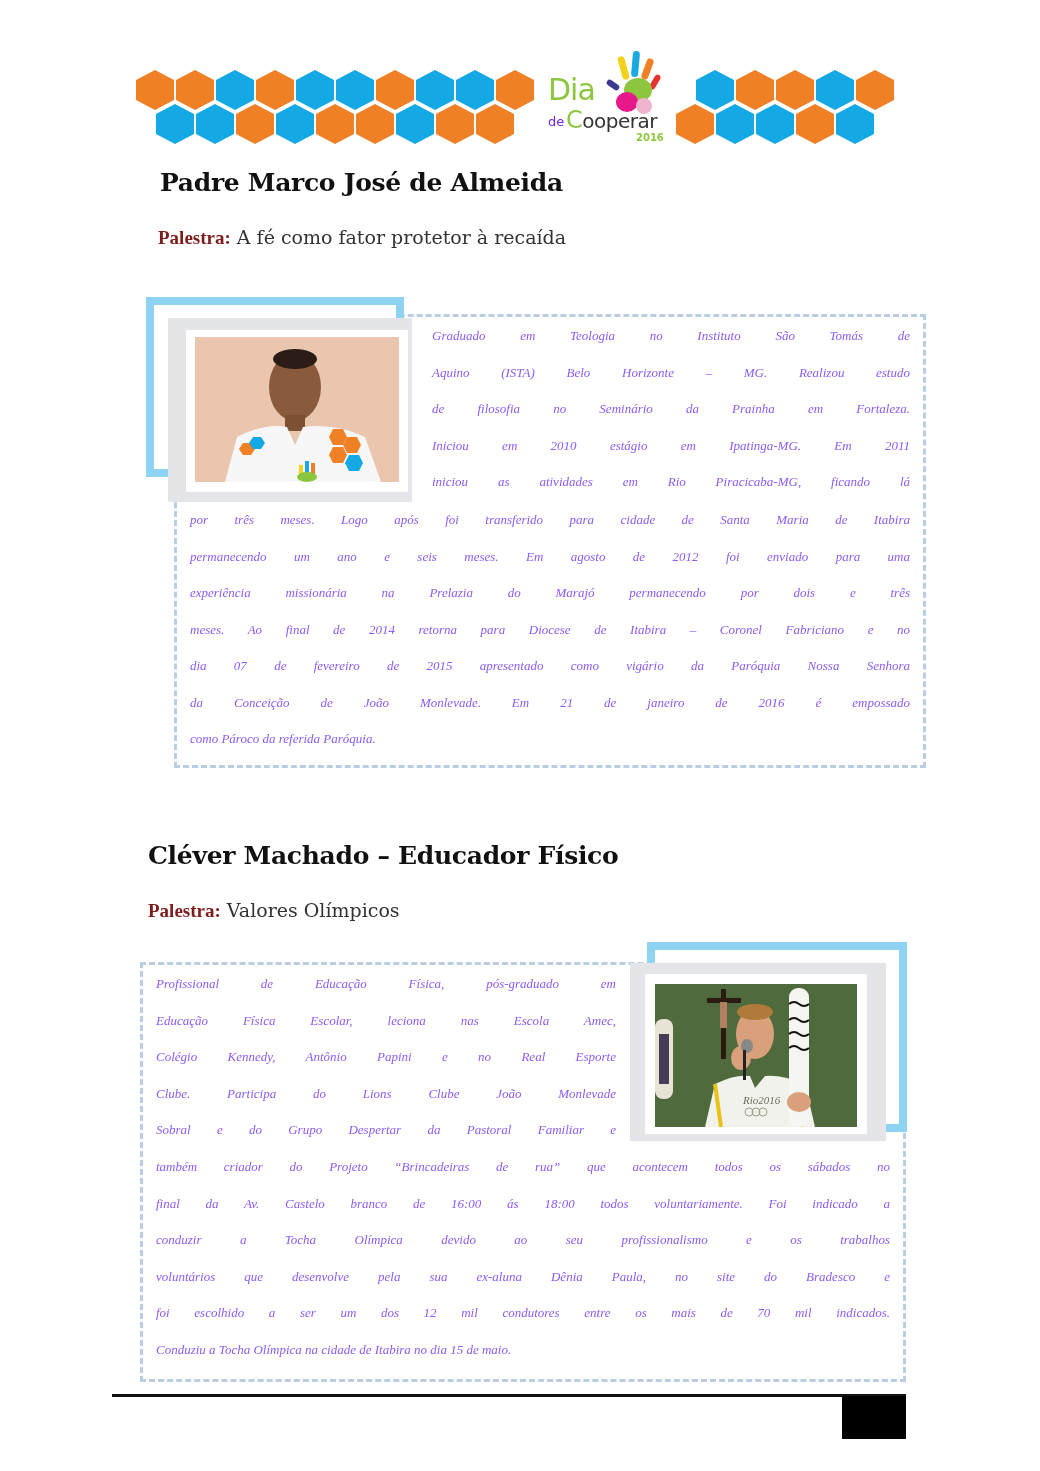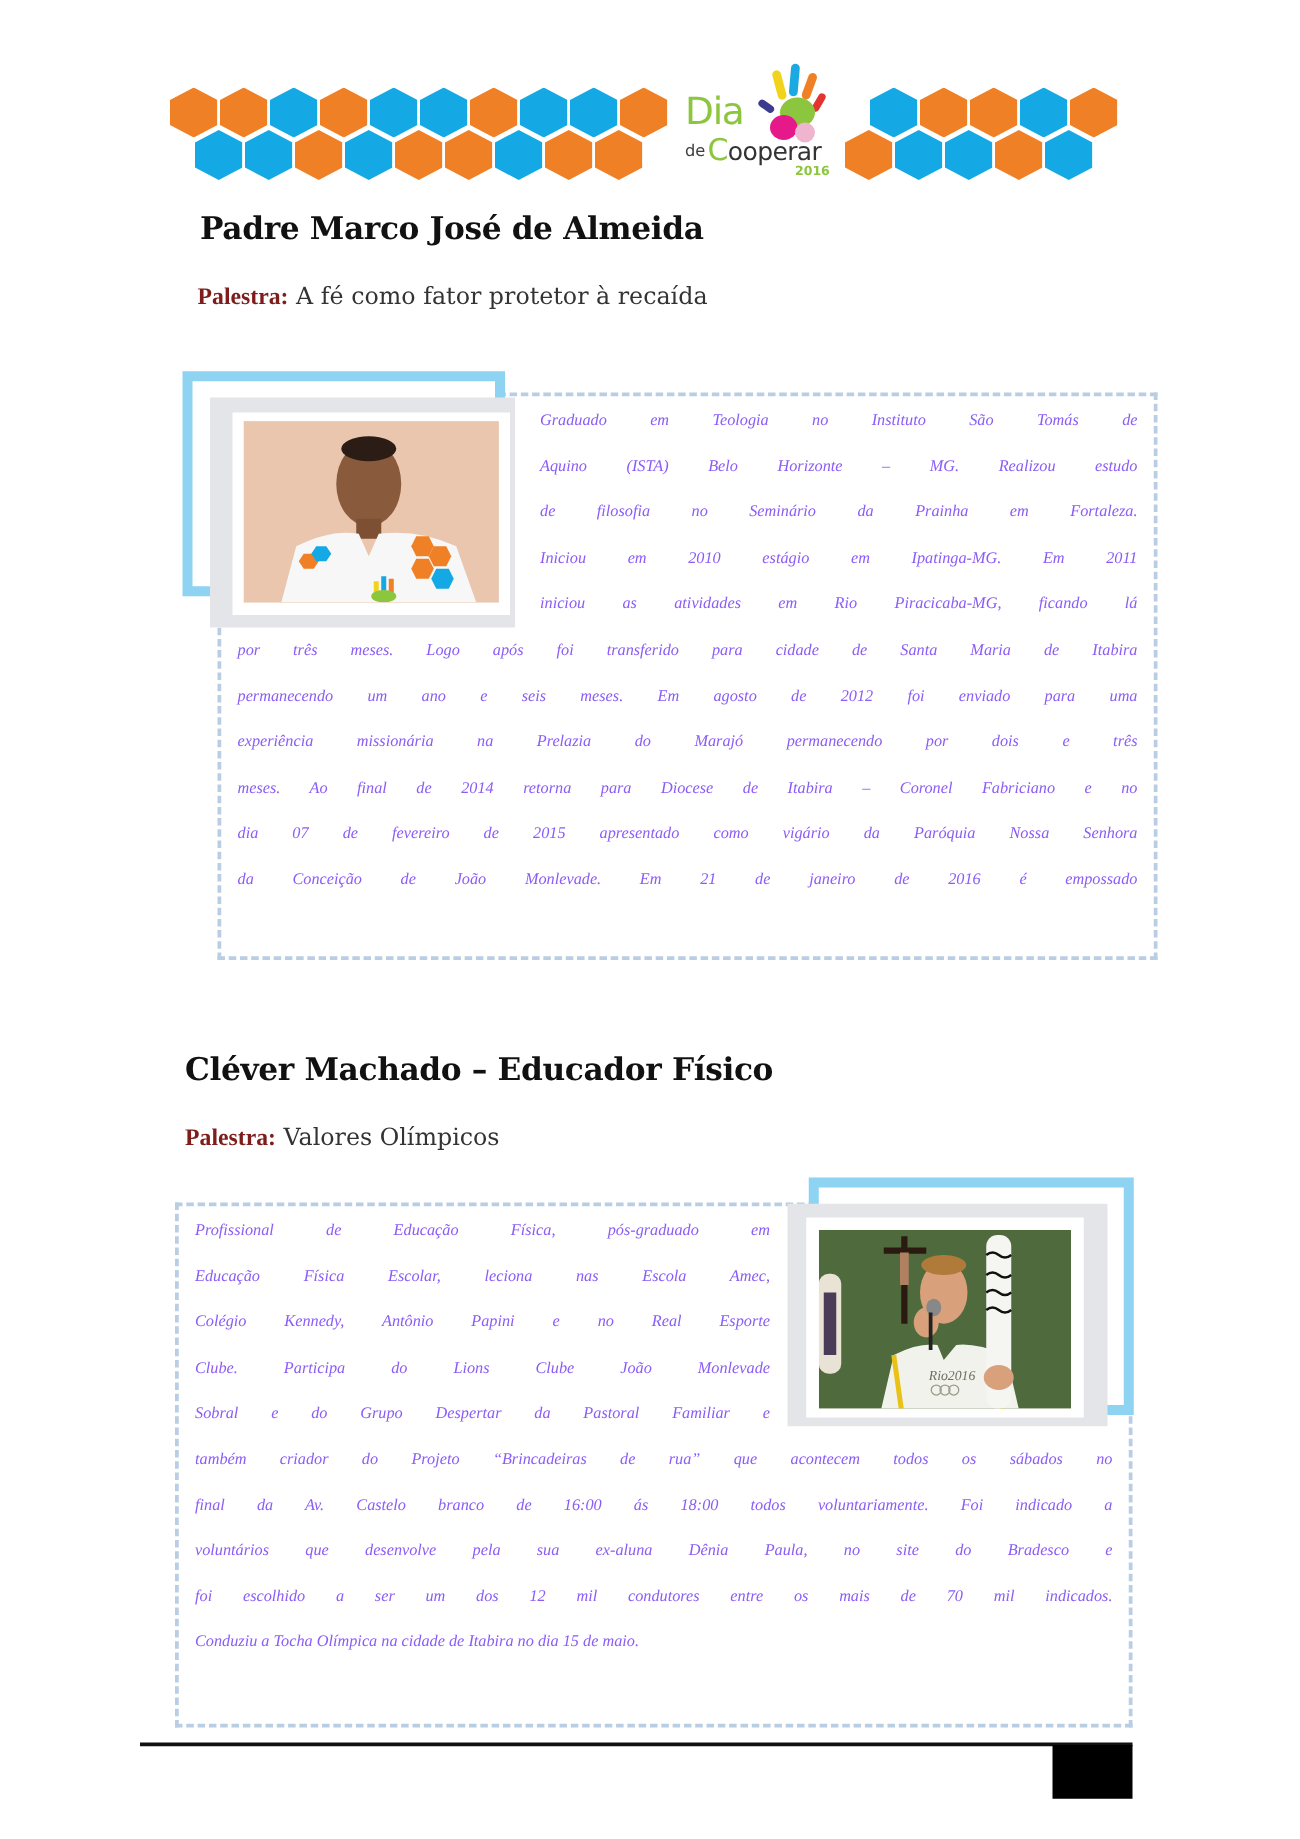--- a/index.html
+++ b/index.html
@@ -10,21 +10,21 @@
   .banner { position: absolute; left: 136px; top: 48px; width: 760px; height: 100px; }
   .hexrow { position: absolute; display: flex; gap: 2px; }
   .hex {
     width: 38px; height: 40px;
     clip-path: polygon(50% 0%, 100% 25%, 100% 75%, 50% 100%, 0% 75%, 0% 25%);
   }
   .hex.o { background: #f08025; }
   .hex.b { background: #14a8e4; }
   .logo { position: absolute; left: 404px; top: 0; width: 132px; height: 100px; text-align: right; }
   .logo-dia { position: absolute; left: 8px; top: 24px; font-family: "DejaVu Sans", sans-serif; font-size: 30px; color: #8cc63f; font-weight: normal; letter-spacing: -1px; }
-  .logo-de { position: absolute; left: 8px; top: 66px; font-family: "DejaVu Sans", sans-serif; font-size: 13px; color: #404040; }
+  .logo-de { position: absolute; left: 8px; top: 66px; font-family: "DejaVu Sans", sans-serif; font-size: 13px; color: #6d28d9; }
   .logo-coop { position: absolute; left: 26px; top: 58px; font-family: "DejaVu Sans", sans-serif; font-size: 20px; color: #333; letter-spacing: -0.5px; }
   .logo-coop .c { color: #8cc63f; font-size: 24px; }
   .logo-year { position: absolute; left: 96px; top: 84px; font-family: "DejaVu Sans", sans-serif; font-size: 10px; font-weight: bold; color: #8cc63f; }
   .finger { position: absolute; border-radius: 6px; }
 
   
   .speaker-name { position: absolute; font-family: "DejaVu Serif", serif; font-weight: bold; font-size: 25px; color: #111; letter-spacing: -0.3px; }
   .talk-line { position: absolute; font-family: "DejaVu Serif", serif; font-size: 19px; color: #333; }
   .talk-line .lbl { font-weight: bold; color: #7f1d1d; font-family: Liberation Serif, serif; }
 
@@ -143,20 +143,21 @@
   <span class="line">Iniciou em 2010 estágio em Ipatinga-MG. Em 2011</span>
   <span class="line">iniciou as atividades em Rio Piracicaba-MG, ficando lá</span>
 </div>
 <div class="bio" style="left:190px; top:502px; width:720px;">
   <span class="line">por três meses. Logo após foi transferido para cidade de Santa Maria de Itabira</span>
   <span class="line">permanecendo um ano e seis meses. Em agosto de 2012 foi enviado para uma</span>
   <span class="line">experiência missionária na Prelazia do Marajó permanecendo por dois e três</span>
   <span class="line">meses. Ao final de 2014 retorna para Diocese de Itabira – Coronel Fabriciano e no</span>
   <span class="line">dia 07 de fevereiro de 2015 apresentado como vigário da Paróquia Nossa Senhora</span>
   <span class="line">da Conceição de João Monlevade. Em 21 de janeiro de 2016 é empossado</span>
+  <span class="line last">como Pároco da referida Paróquia.</span>
 </div>
 
 <h2 class="speaker-name" style="left:148px; top:841px;">Cléver Machado – Educador Físico</h2>
 <div class="talk-line" style="left:148px; top:899px;">
   <span class="lbl">Palestra:</span>
   <span>Valores Olímpicos</span>
 </div>
 
 <div class="dashbox" style="left:140px; top:962px; width:766px; height:420px;"></div>
 
@@ -195,20 +196,21 @@
 <div class="bio" style="left:156px; top:966px; width:460px;">
   <span class="line">Profissional de Educação Física, pós-graduado em</span>
   <span class="line">Educação Física Escolar, leciona nas Escola Amec,</span>
   <span class="line">Colégio Kennedy, Antônio Papini e no Real Esporte</span>
   <span class="line">Clube. Participa do Lions Clube João Monlevade</span>
   <span class="line">Sobral e do Grupo Despertar da Pastoral Familiar e</span>
 </div>
 <div class="bio" style="left:156px; top:1149px; width:734px;">
   <span class="line">também criador do Projeto “Brincadeiras de rua” que acontecem todos os sábados no</span>
   <span class="line">final da Av. Castelo branco de 16:00 ás 18:00 todos voluntariamente. Foi indicado a</span>
+  <span class="line">conduzir a Tocha Olímpica devido ao seu profissionalismo e os trabalhos</span>
   <span class="line">voluntários que desenvolve  pela sua ex-aluna Dênia Paula, no site do Bradesco e</span>
   <span class="line">foi escolhido a ser um dos 12 mil condutores entre os mais de 70 mil indicados.</span>
   <span class="line last">Conduziu a Tocha Olímpica na cidade de Itabira no dia 15 de maio.</span>
 </div>
 
 <div class="footer-line"></div>
 <div class="footer-box">
   <span></span>
 </div>
 

